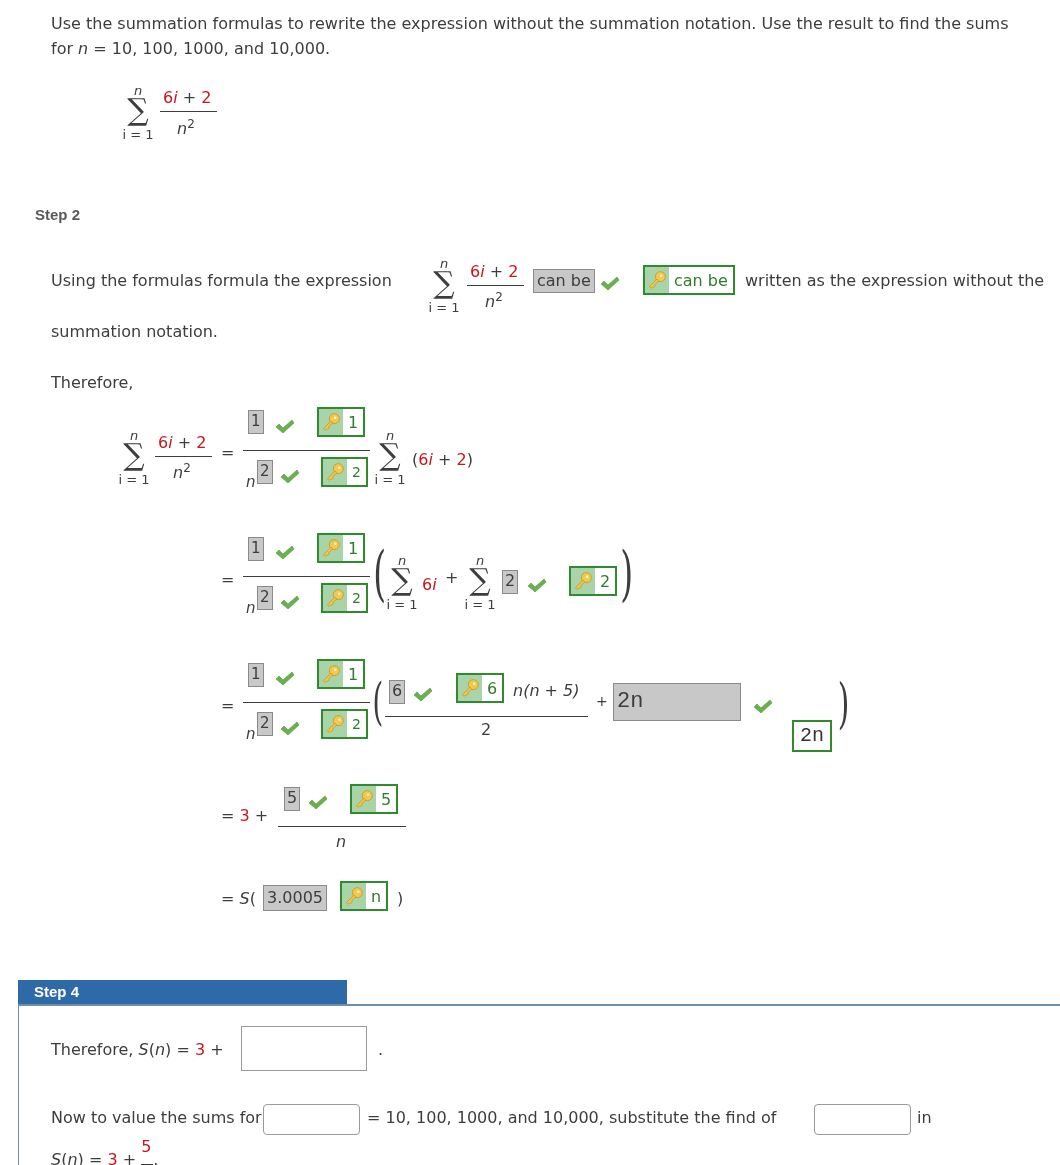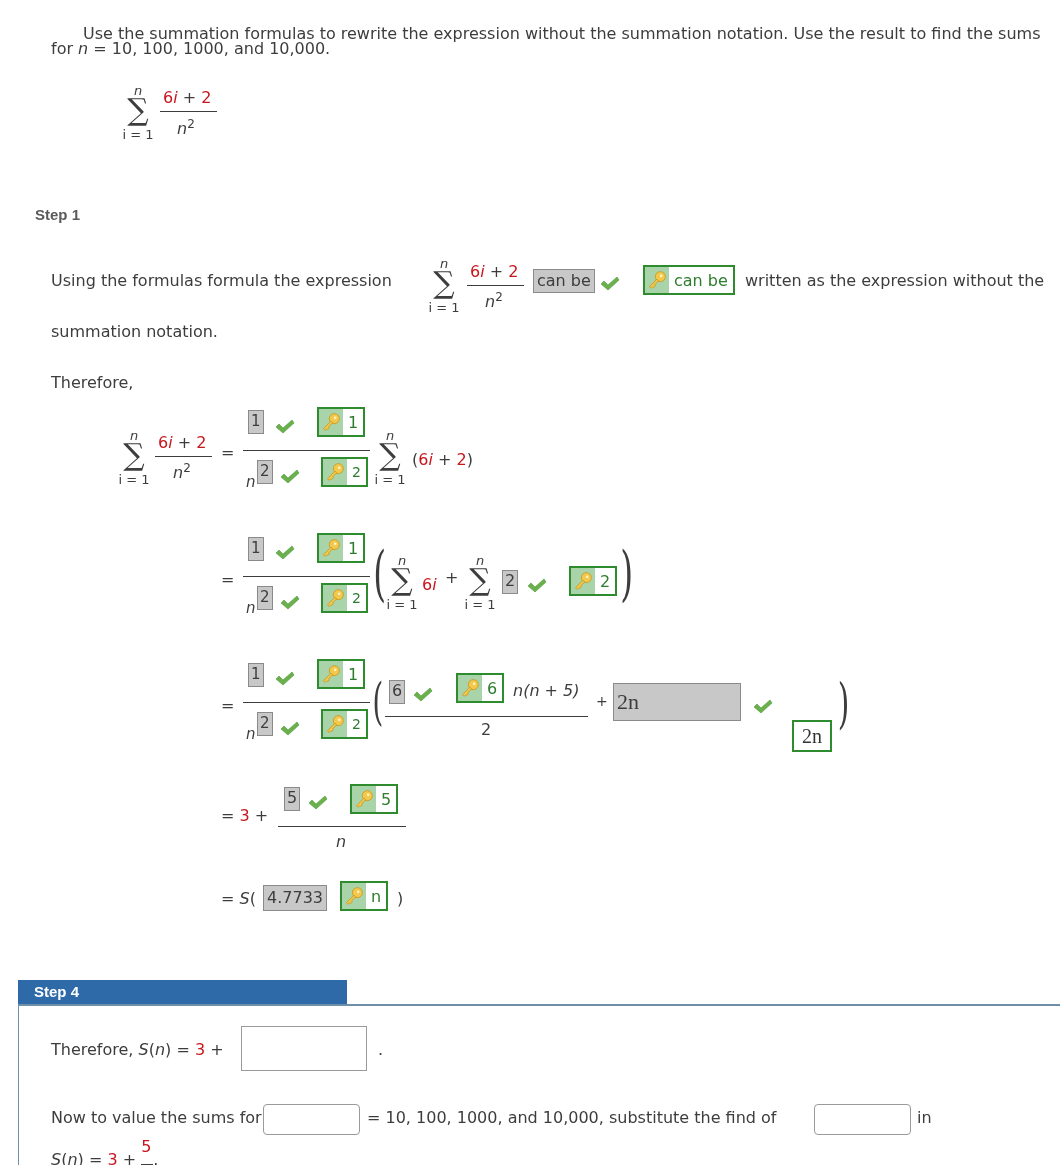--- a/index.html
+++ b/index.html
@@ -6,21 +6,21 @@
   html, body { margin: 0; padding: 0; }
   body {
     width: 1060px; height: 1165px; overflow: hidden; position: relative;
     background: #ffffff;
     font-family: "DejaVu Sans", "Liberation Sans", sans-serif;
     font-size: 16px; color: #3d3d3d;
   }
   .abs { position: absolute; white-space: nowrap; }
   .red { color: #c8161d; }
   .it { font-style: italic; }
-  .serif { font-family: Liberation Serif, serif; }
+  .serif { font-family: Liberation Mono, monospace; }
 
   
   .sigma { position: absolute; text-align: center; color: #3d3d3d; }
   .sigma .top { position: absolute; left: 0; width: 100%; font-size: 13px; font-style: italic; text-align:center; }
   .sigma .sym { position: absolute; left: 0; width: 100%; font-size: 30px; line-height: 30px; font-family: "DejaVu Serif", serif; text-align:center; }
   .sigma .bot { position: absolute; left: 0; width: 100%; font-size: 13px; text-align:center; white-space: nowrap; }
 
   .frac-line { position: absolute; height: 1px; background: #3d3d3d; }
 
   
@@ -58,41 +58,41 @@
       <path d="M1 9 L4 6 L8 10 L17 2 L19 5 L8 15 Z" fill="#6ab04c" stroke="#4e9a3a" stroke-width="0.6"></path>
     </symbol>
     <symbol id="key" viewBox="0 0 24 24">
       <circle cx="16" cy="8" r="6" fill="#f2c94c" stroke="#c9961a" stroke-width="1"></circle>
       <circle cx="17" cy="7" r="1.6" fill="#fff3c4"></circle>
       <path d="M12 11 L3 20 L5 22 L7 20 L8 21 L10 19 L9 18 L14 13 Z" fill="#f2c94c" stroke="#c9961a" stroke-width="1"></path>
     </symbol>
   </defs>
 </svg>
 
-<div class="abs" style="left:51px;top:24px;margin-left:32px;">Use the summation formulas to rewrite the expression without the summation notation. Use the result to find the sums</div>
+<div class="abs" style="left:51px;top:14px;">Use the summation formulas to rewrite the expression without the summation notation. Use the result to find the sums</div>
 <div class="abs" style="left:51px;top:39px;">
   <span>for </span><span class="it">n</span><span> = 10, 100, 1000, and 10,000.</span>
 </div>
 
 <div>
   <div class="sigma" style="left:118px;top:83px;width:40px;height:60px;">
     <span class="top" style="top:0;">n</span>
     <span class="sym" style="top:12px;">∑</span>
     <span class="bot" style="top:44px;">i = 1</span>
   </div>
   <div class="abs" style="left:163px;top:88px;">
     <span class="red">6</span><span class="red it">i</span><span> + </span><span class="red">2</span>
   </div>
   <div class="frac-line" style="left:160px;top:111px;width:57px;"></div>
   <div class="abs" style="left:177px;top:117px;">
     <span class="it">n</span><sup style="font-size:12px;">2</sup>
   </div>
 </div>
 
-<div class="abs" style="left:35px;top:206px;font-weight:bold;font-size:15px;color:#5a5a5a;font-family:'Liberation Sans',sans-serif;">Step 1</div>
+<div class="abs" style="left:35px;top:206px;font-weight:bold;font-size:15px;color:#5a5a5a;font-family:'Liberation Sans',sans-serif;">Step 2</div>
 
 <div class="abs" style="left:51px;top:271px;">Using the formulas formula the expression</div>
 <div class="sigma" style="left:424px;top:256px;width:40px;height:60px;">
   <span class="top" style="top:0;">n</span>
   <span class="sym" style="top:12px;">∑</span>
   <span class="bot" style="top:44px;">i = 1</span>
 </div>
 <div class="abs" style="left:470px;top:262px;">
   <span class="red">6</span><span class="red it">i</span> + <span class="red">2</span>
 </div>
@@ -287,21 +287,21 @@
         </svg>
       </span>
     <span class="val">5</span>
   </div>
   <div class="frac-line" style="left:278px;top:826px;width:128px;"></div>
   <div class="abs it" style="left:336px;top:832px;">n</div>
 </div>
 
 <div>
   <div class="abs" style="left:221px;top:889px;">= <span class="it">S</span>(</div>
-  <div class="gbox" style="left:263px;top:885px;height:26px;line-height:24px;font-size:16px;padding:0 3px;">4.7733</div>
+  <div class="gbox" style="left:263px;top:885px;height:26px;line-height:24px;font-size:16px;padding:0 3px;">3.0005</div>
   <div class="kbox" style="left:340px;top:881px;">
     <span class="key">
         <svg width="20" height="20">
           <use href="#key"></use>
         </svg>
       </span>
     <span class="val">n</span>
   </div>
   <div class="abs" style="left:397px;top:889px;">)</div>
 </div>

